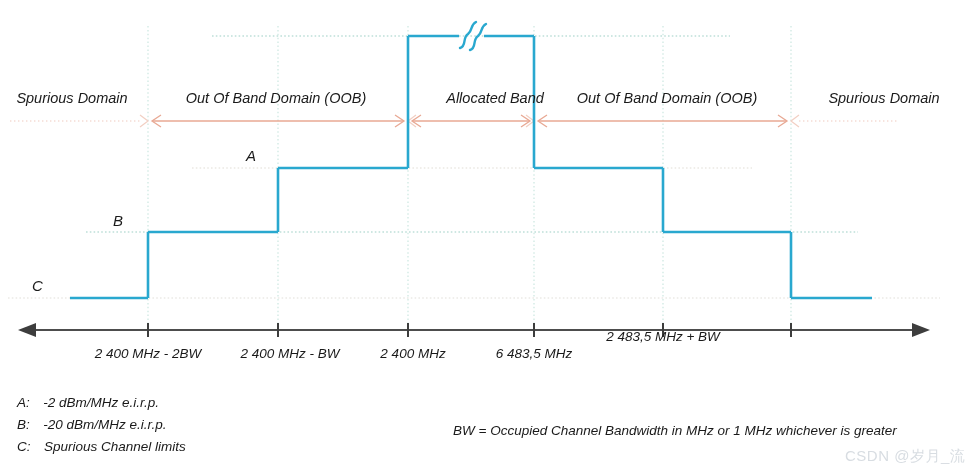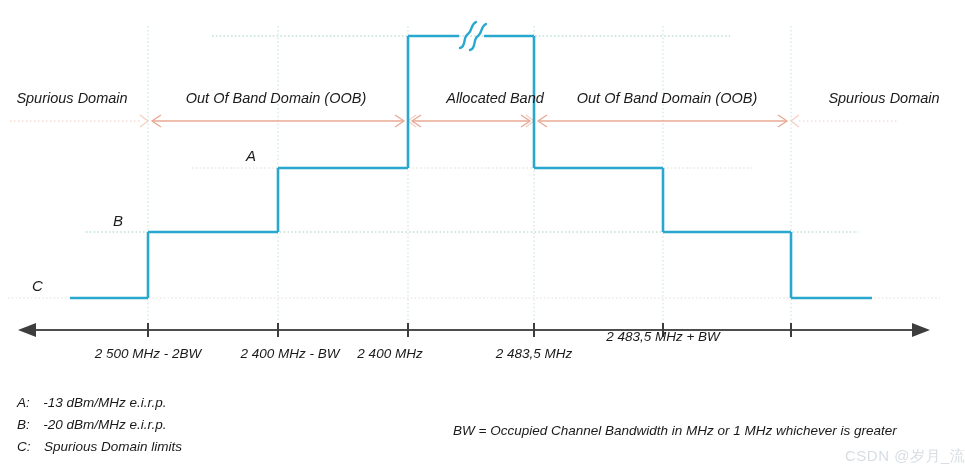--- a/index.html
+++ b/index.html
@@ -179,46 +179,46 @@
   <div class="txt domain-label" style="left:544px; top:91px; width:246px;">Out Of Band Domain (OOB)</div>
 
   <div class="txt domain-label" style="left:812px; top:91px; width:144px;">Spurious Domain</div>
 
   <div class="txt level-letter" style="left:246px; top:148px;">A</div>
 
   <div class="txt level-letter" style="left:113px; top:213px;">B</div>
 
   <div class="txt level-letter" style="left:32px; top:278px;">C</div>
 
-  <div class="txt tick-label" style="left:68px; top:347px; width:160px;">2 500 MHz - 2BW</div>
+  <div class="txt tick-label" style="left:68px; top:347px; width:160px;">2 400 MHz - 2BW</div>
 
   <div class="txt tick-label" style="left:215px; top:347px; width:150px;">2 400 MHz - BW</div>
 
-  <div class="txt tick-label" style="left:335px; top:347px; width:110px;">2 400 MHz</div>
-
-  <div class="txt tick-label" style="left:471px; top:347px; width:126px;">2 483,5 MHz</div>
+  <div class="txt tick-label" style="left:358px; top:347px; width:110px;">2 400 MHz</div>
+
+  <div class="txt tick-label" style="left:471px; top:347px; width:126px;">6 483,5 MHz</div>
 
   <div class="txt tick-label" style="left:583px; top:330px; width:160px;">2 483,5 MHz + BW</div>
 
 
   <div class="txt legend-line" style="left:17px; top:396px;">
     <span class="lkey">A:</span>
     <span style="display:inline-block; width:6px;"></span>
-    <span>-13 dBm/MHz e.i.r.p.</span>
+    <span>-2 dBm/MHz e.i.r.p.</span>
   </div>
 
   <div class="txt legend-line" style="left:17px; top:418px;text-align:center;">
     <span class="lkey">B:</span>
     <span style="display:inline-block; width:6px;"></span>
     <span>-20 dBm/MHz e.i.r.p.</span>
   </div>
 
   <div class="txt legend-line" style="left:17px; top:440px;">
     <span class="lkey">C:</span>
     <span style="display:inline-block; width:6px;"></span>
-    <span>Spurious Domain limits</span>
+    <span>Spurious Channel limits</span>
   </div>
 
   <div class="txt bw-note" style="left:453px; top:424px;font-style:italic;">BW = Occupied Channel Bandwidth in MHz or 1 MHz whichever is greater</div>
 
   <div class="watermark" style="left:812px; top:447px;margin-left:33px;">CSDN @岁月_流沙</div>
 
 </div>
 
 </body></html>

